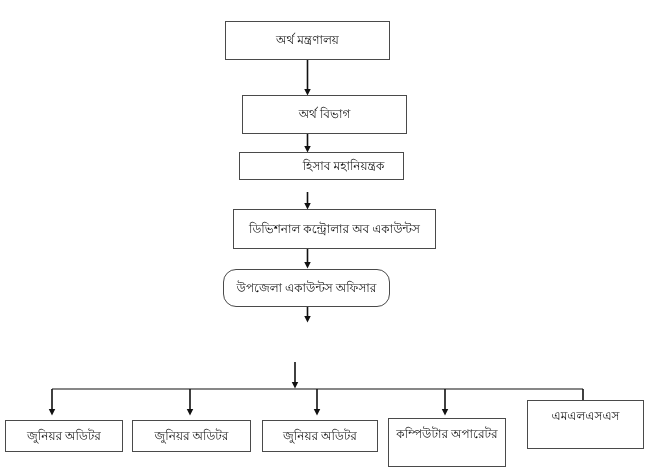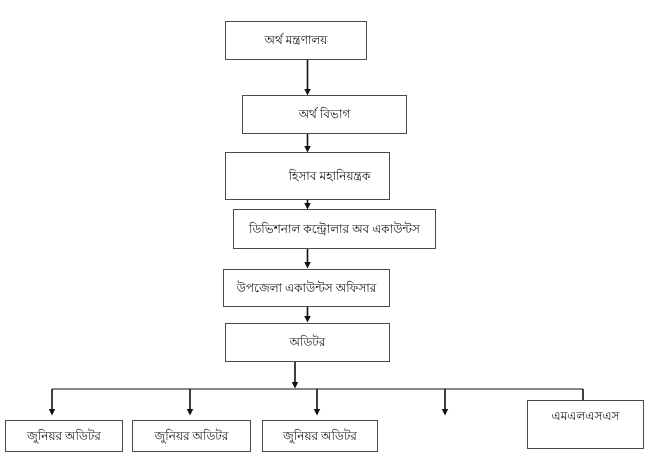--- a/index.html
+++ b/index.html
@@ -35,25 +35,25 @@
     font-size: 12px;
     line-height: 1.25;
     color: #161616;
     padding: 2px 4px;
   }
   .node.top-align {
     align-items: flex-start;
     padding-top: 8px;
   }
   
-  .n-ministry  { left: 225px; top: 21px;  width: 142px; height: 39px; }
+  .n-ministry  { left: 225px; top: 21px;  width: 165px; height: 39px; }
   .n-division  { left: 225px; top: 95px;  width: 165px; height: 39px; margin-left: 17px; }
-  .n-cga       { left: 225px; top: 152px; width: 165px; height: 48px; padding-left: 48px; }
+  .n-cga       { left: 239px; top: 152px; width: 165px; height: 28px; padding-left: 48px; }
   .n-dca       { left: 199px; top: 209px; width: 203px; height: 40px; margin-left: 34px; }
-  .n-uao       { left: 223px; top: 269px; width: 167px; height: 38px; }
+  .n-uao       { left: 223px; top: 269px; width: 167px; height: 38px; border-radius: 13px; }
   .n-auditor   { left: 225px; top: 323px; width: 165px; height: 39px; }
   
   .n-jr1       { left: 5px;   top: 420px; width: 118px; height: 32px; }
   .n-jr2       { left: 132px; top: 420px; width: 119px; height: 32px; }
   .n-jr3       { left: 262px; top: 420px; width: 116px; height: 32px; }
   .n-comp      { left: 388px; top: 418px; width: 118px; height: 49px; }
   .n-mlss      { left: 527px; top: 400px; width: 117px; height: 49px; }
 </style>
 </head>
 <body>
@@ -92,30 +92,30 @@
   </div>
   <div class="node n-cga">
     <span>হিসাব মহানিয়ন্ত্রক</span>
   </div>
   <div class="node n-dca">
     <span>ডিভিশনাল কন্ট্রোলার অব একাউন্টস</span>
   </div>
   <div class="node n-uao">
     <span>উপজেলা একাউন্টস অফিসার</span>
   </div>
-  <div class="node n-auditor">
-    <span>অডিটর</span>
-  </div>
 
   <div class="node n-jr1">
     <span>জুনিয়র অডিটর</span>
   </div>
   <div class="node n-jr2">
     <span>জুনিয়র অডিটর</span>
   </div>
   <div class="node n-jr3">
     <span>জুনিয়র অডিটর</span>
   </div>
+  <div class="node n-comp top-align">
+    <span>কম্পিউটার অপারেটর</span>
+  </div>
   <div class="node n-mlss top-align">
     <span>এমএলএসএস</span>
   </div>
 
 </div>
 
 </body></html>

